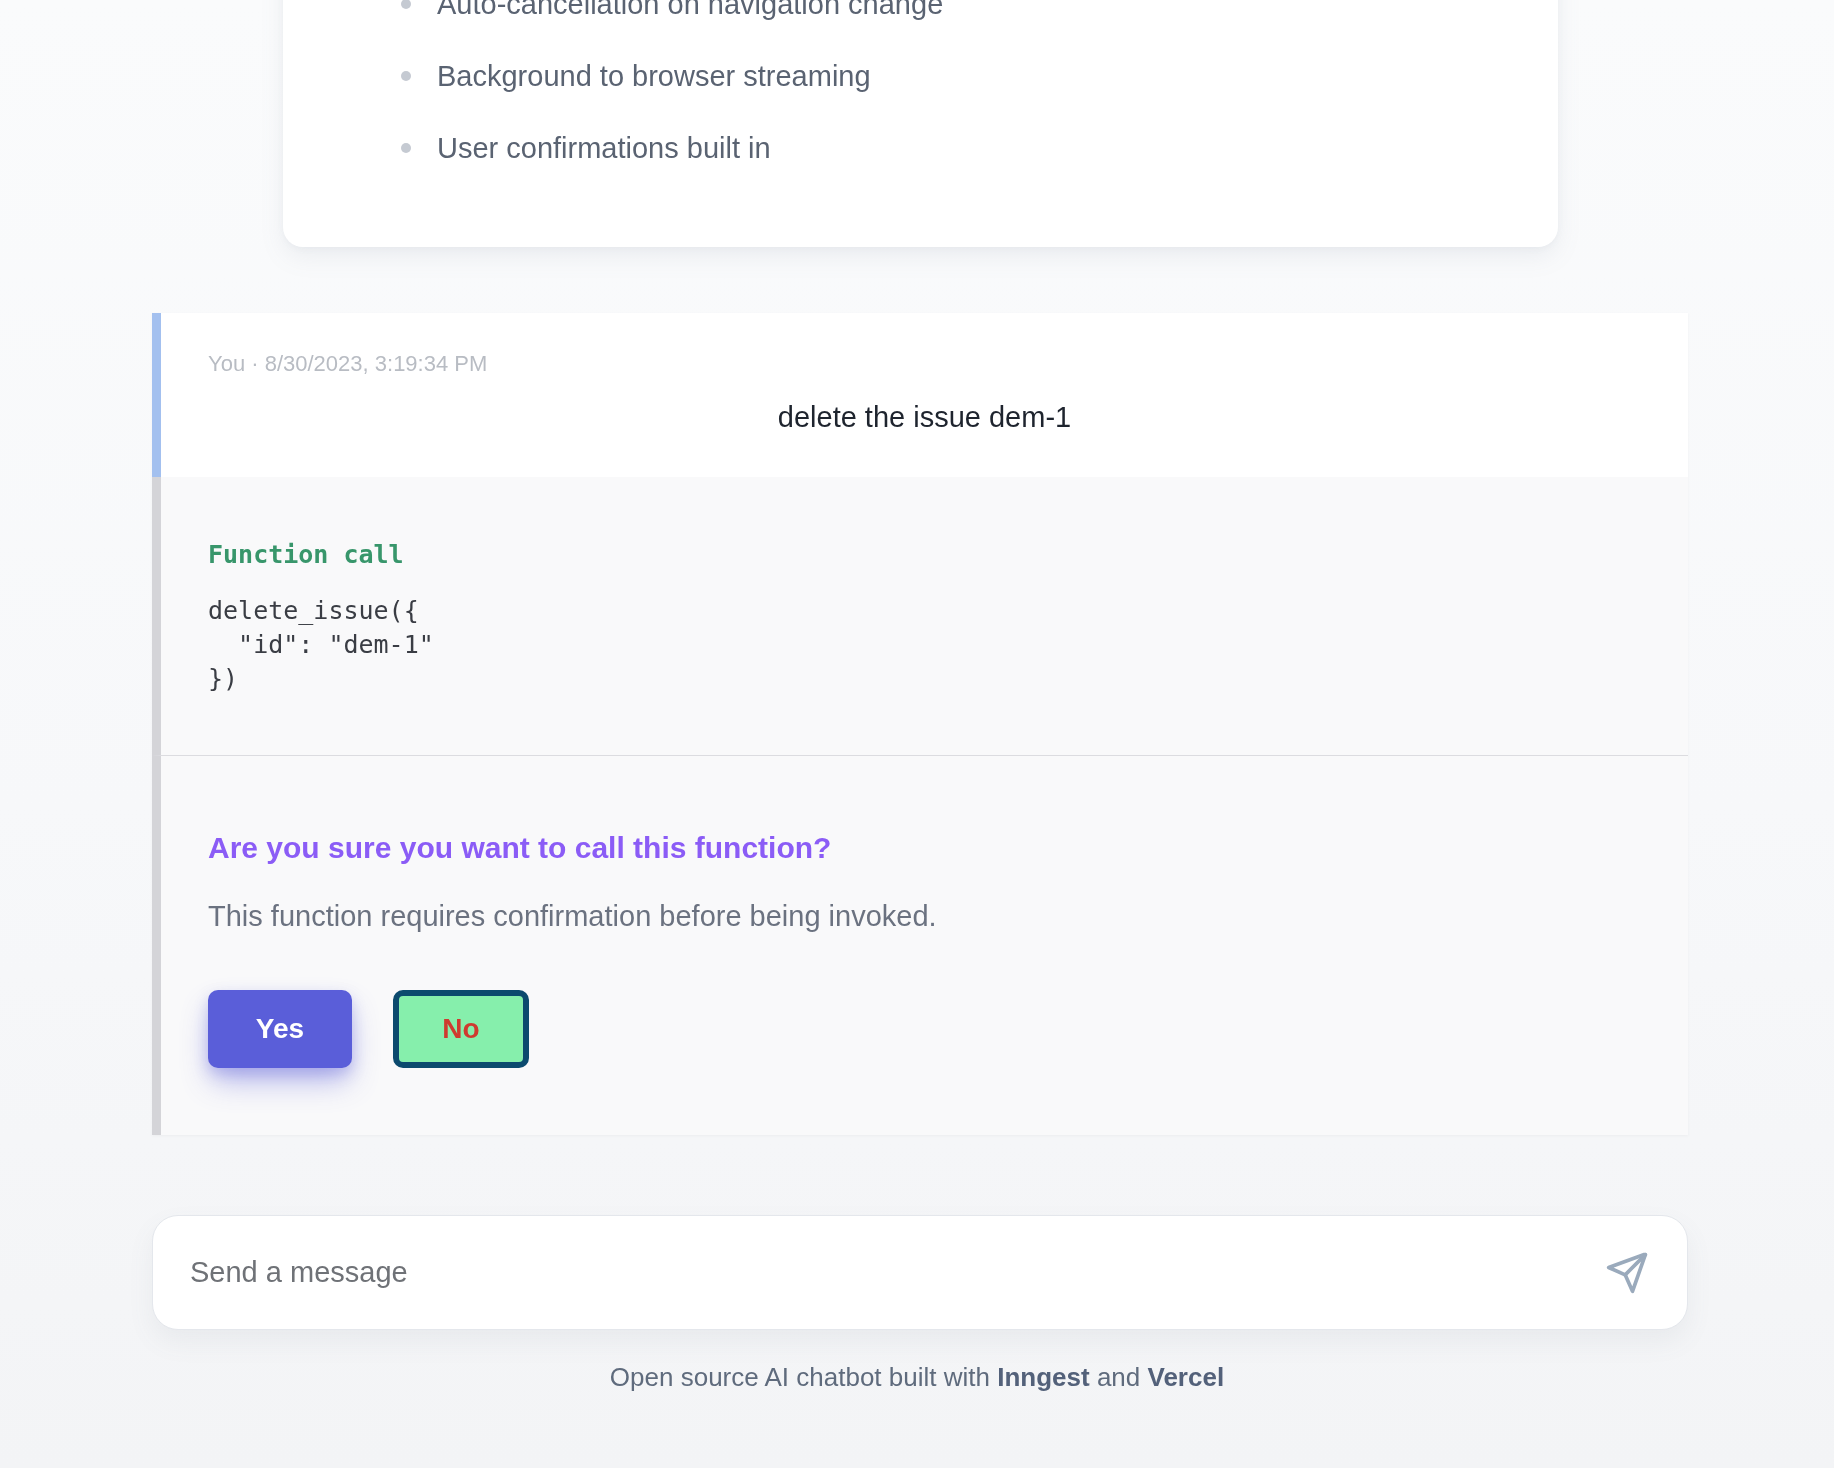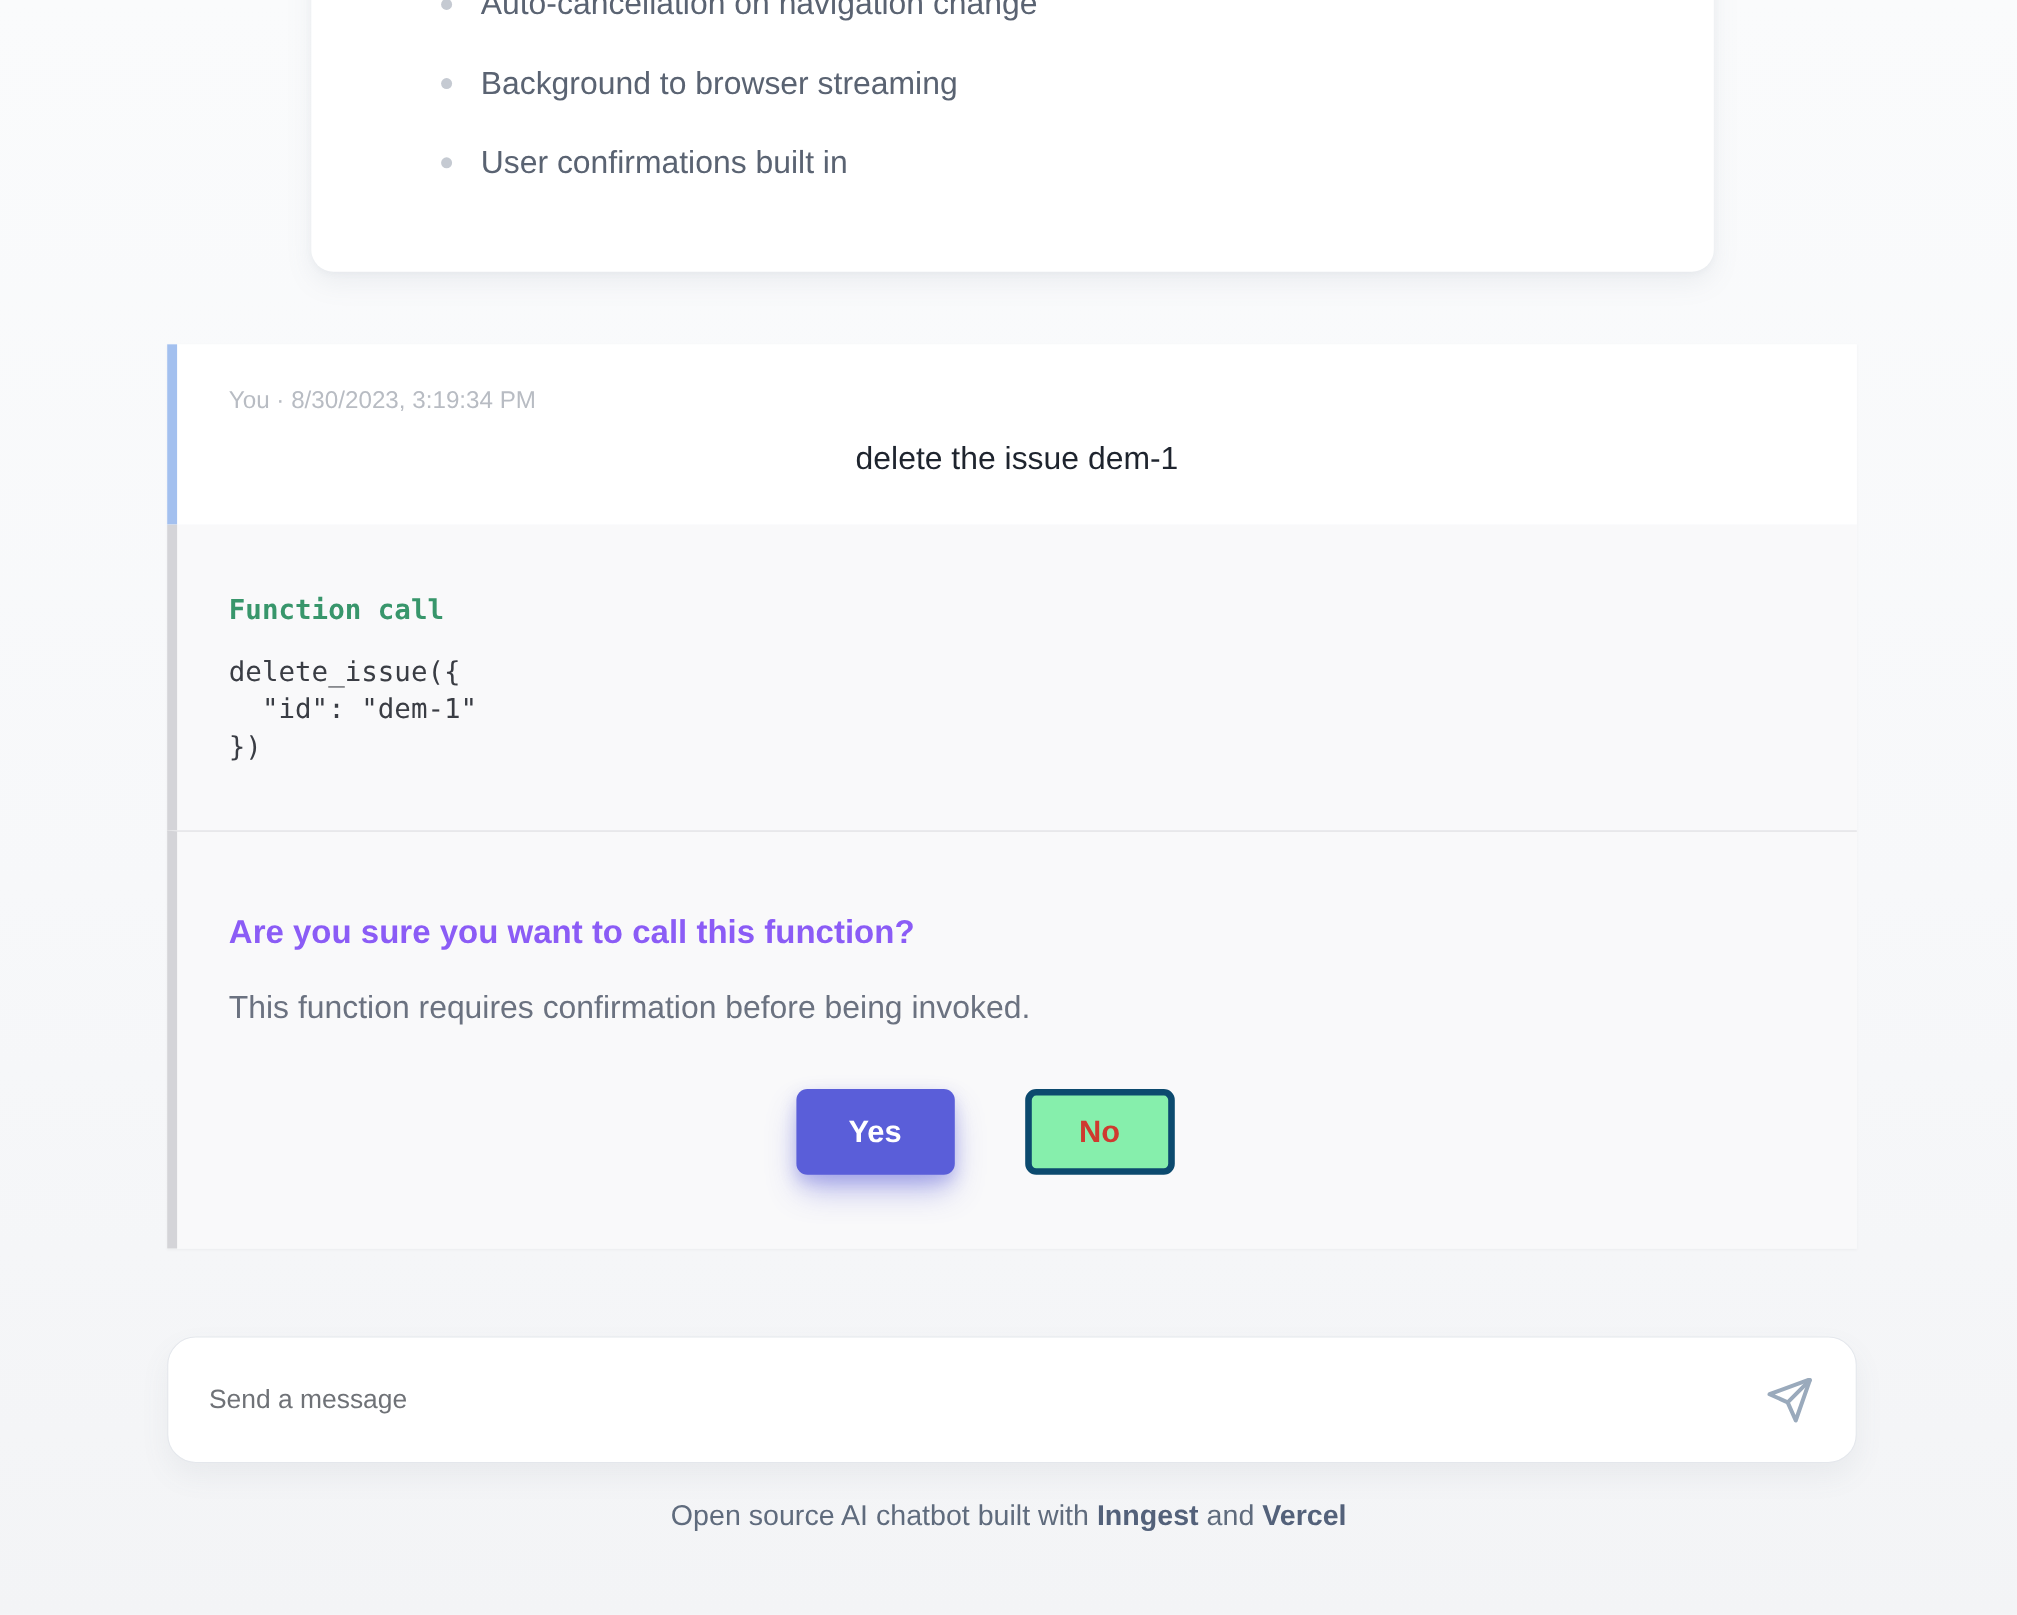--- a/index.html
+++ b/index.html
@@ -106,22 +106,22 @@
   }
   .confirm-body {
     font-size: 29px;
     line-height: 40px;
     color: #6b7280;
     margin-top: 28px;
   }
   .confirm-actions {
     margin-top: 54px;
     display: flex;
-    justify-content: center;
-    gap: 64px;
+    justify-content: flex-start;
+    gap: 41px;
     padding-right: 58px;
   }
   .btn {
     font-family: "Liberation Sans", sans-serif;
     font-size: 28px;
     font-weight: bold;
     border-radius: 10px;
     height: 78px;
     cursor: pointer;
   }
@@ -153,21 +153,21 @@
     display: flex;
     align-items: center;
   }
   .composer input {
     flex: 1;
     height: 100%;
     border: none;
     outline: none;
     background: transparent;
     font-family: "Liberation Sans", sans-serif;
-    font-size: 24px;
+    font-size: 29px;
     color: #1e242e;
     padding-left: 37px;
   }
   .composer input::placeholder { color: #6f7277; }
   .send-btn {
     background: transparent;
     border: none;
     padding: 0;
     margin-right: 36px;
     width: 48px; height: 48px;

